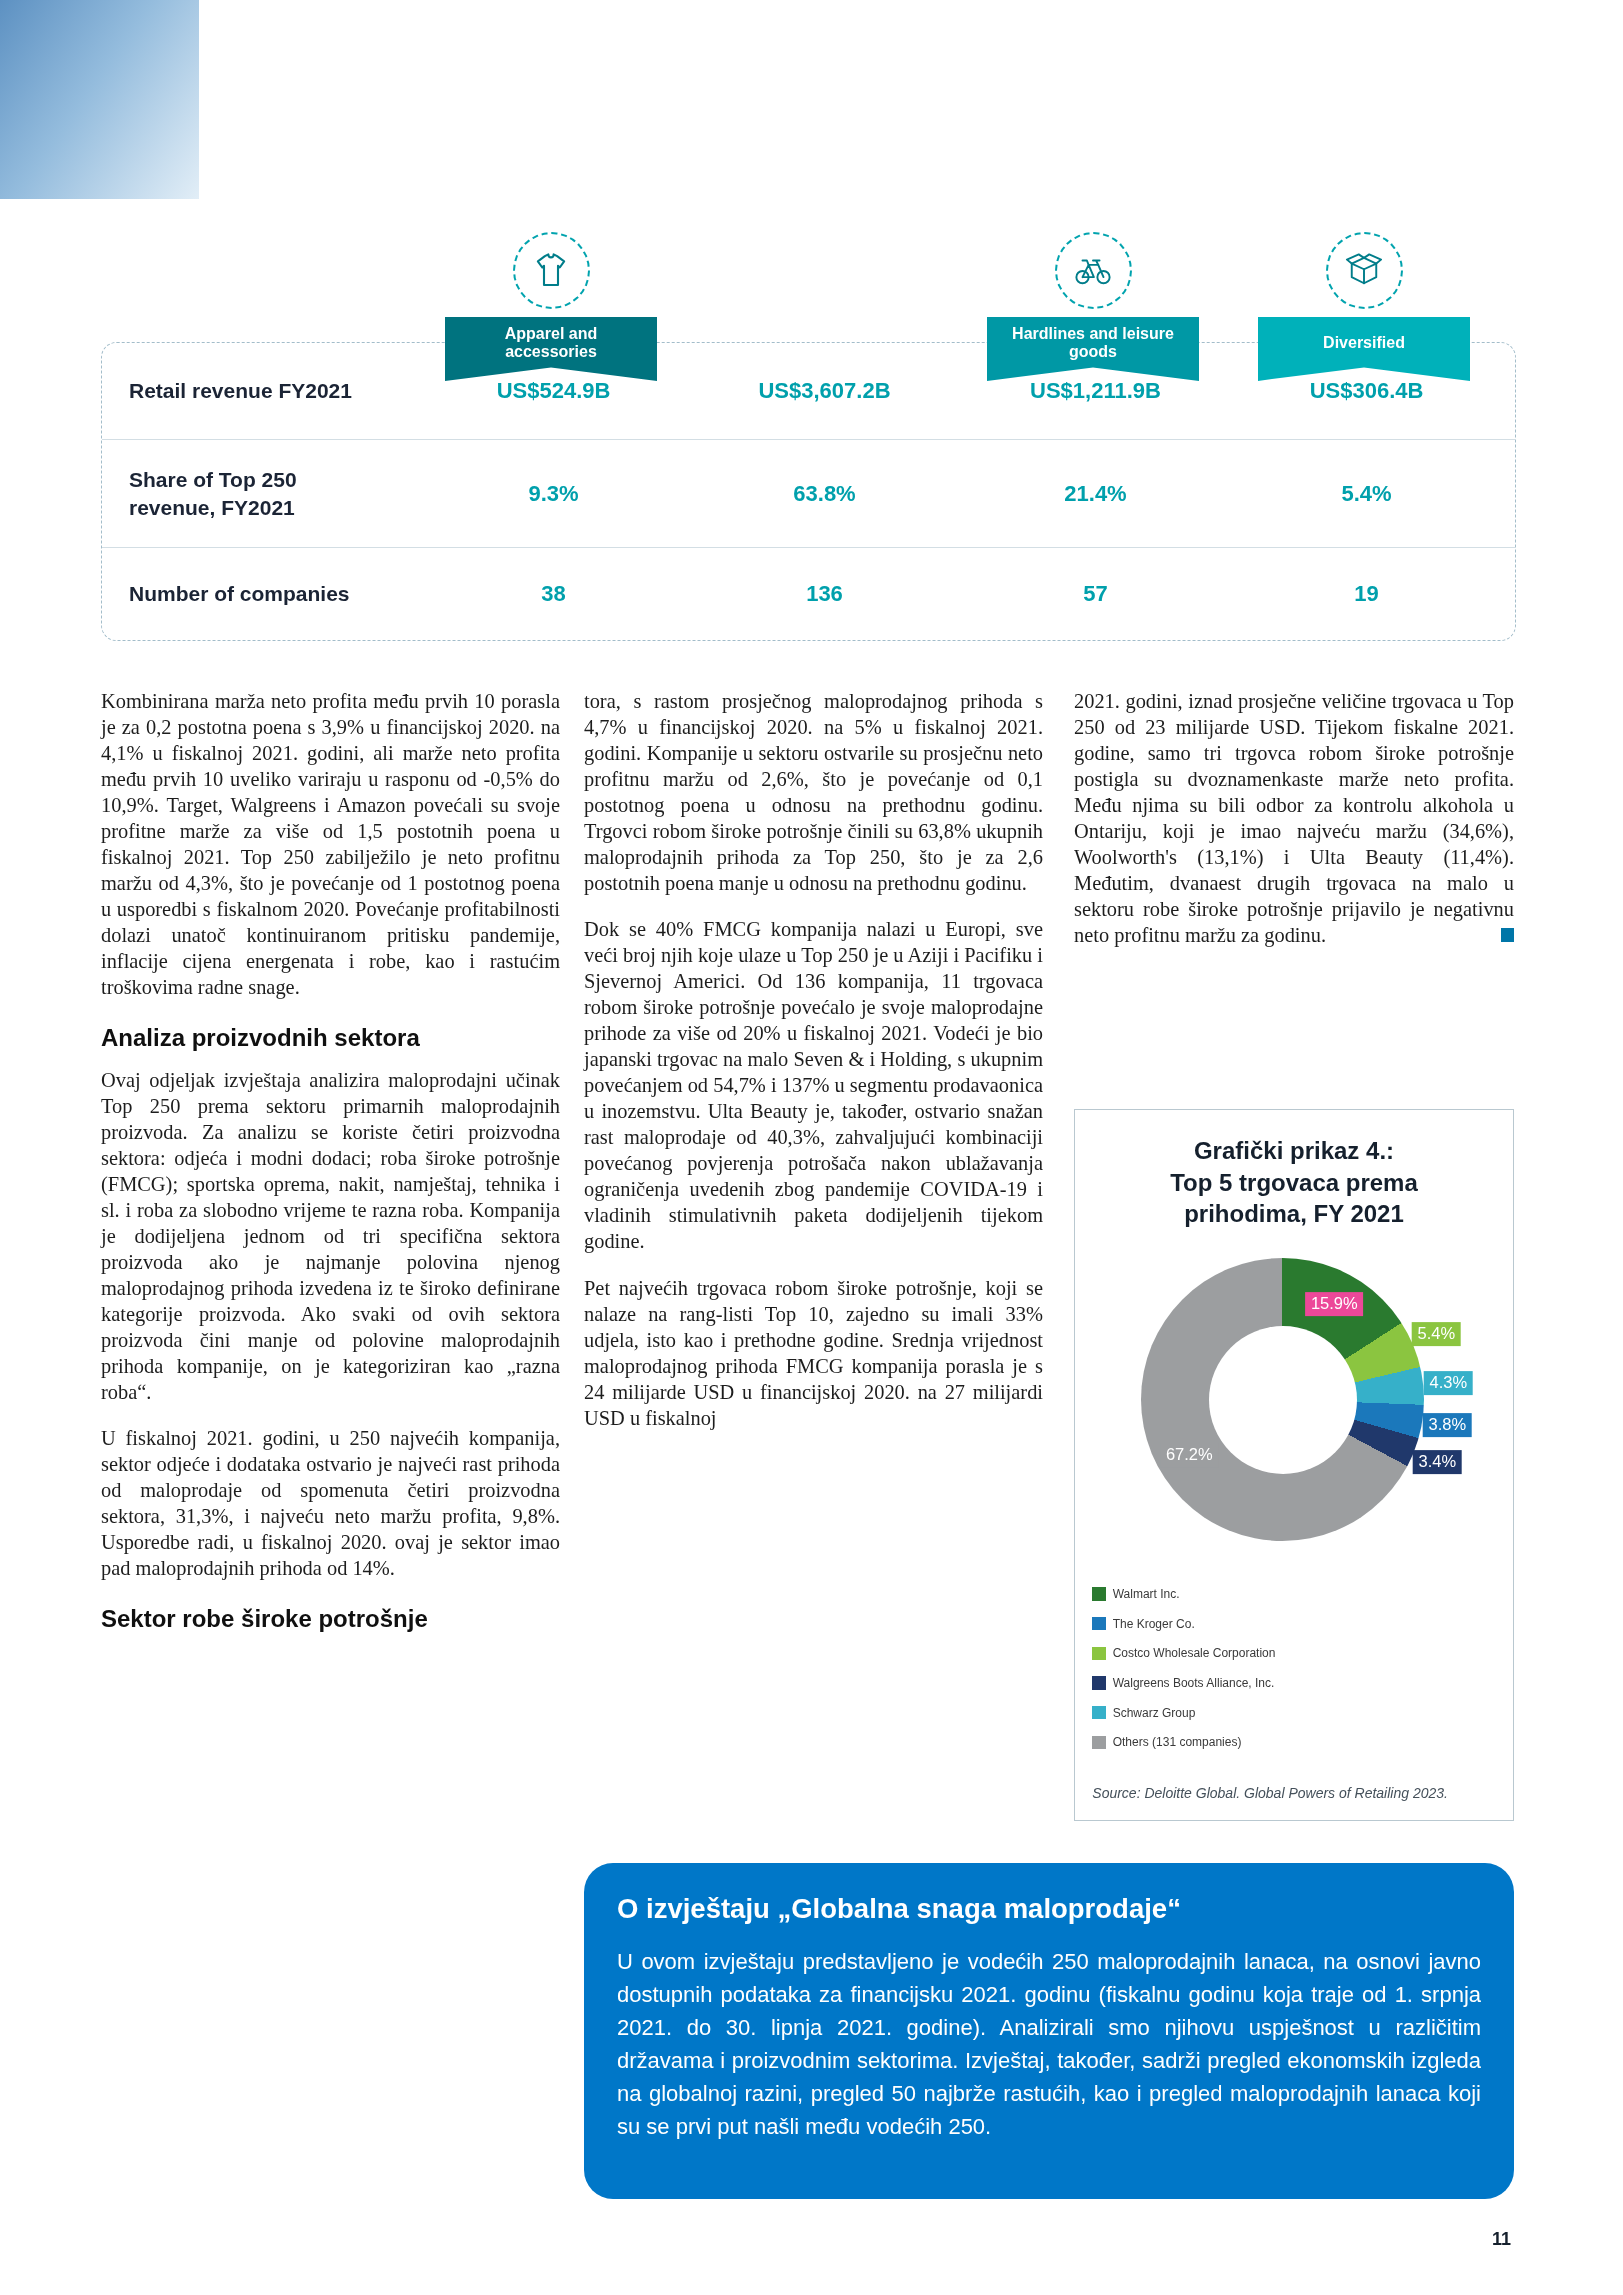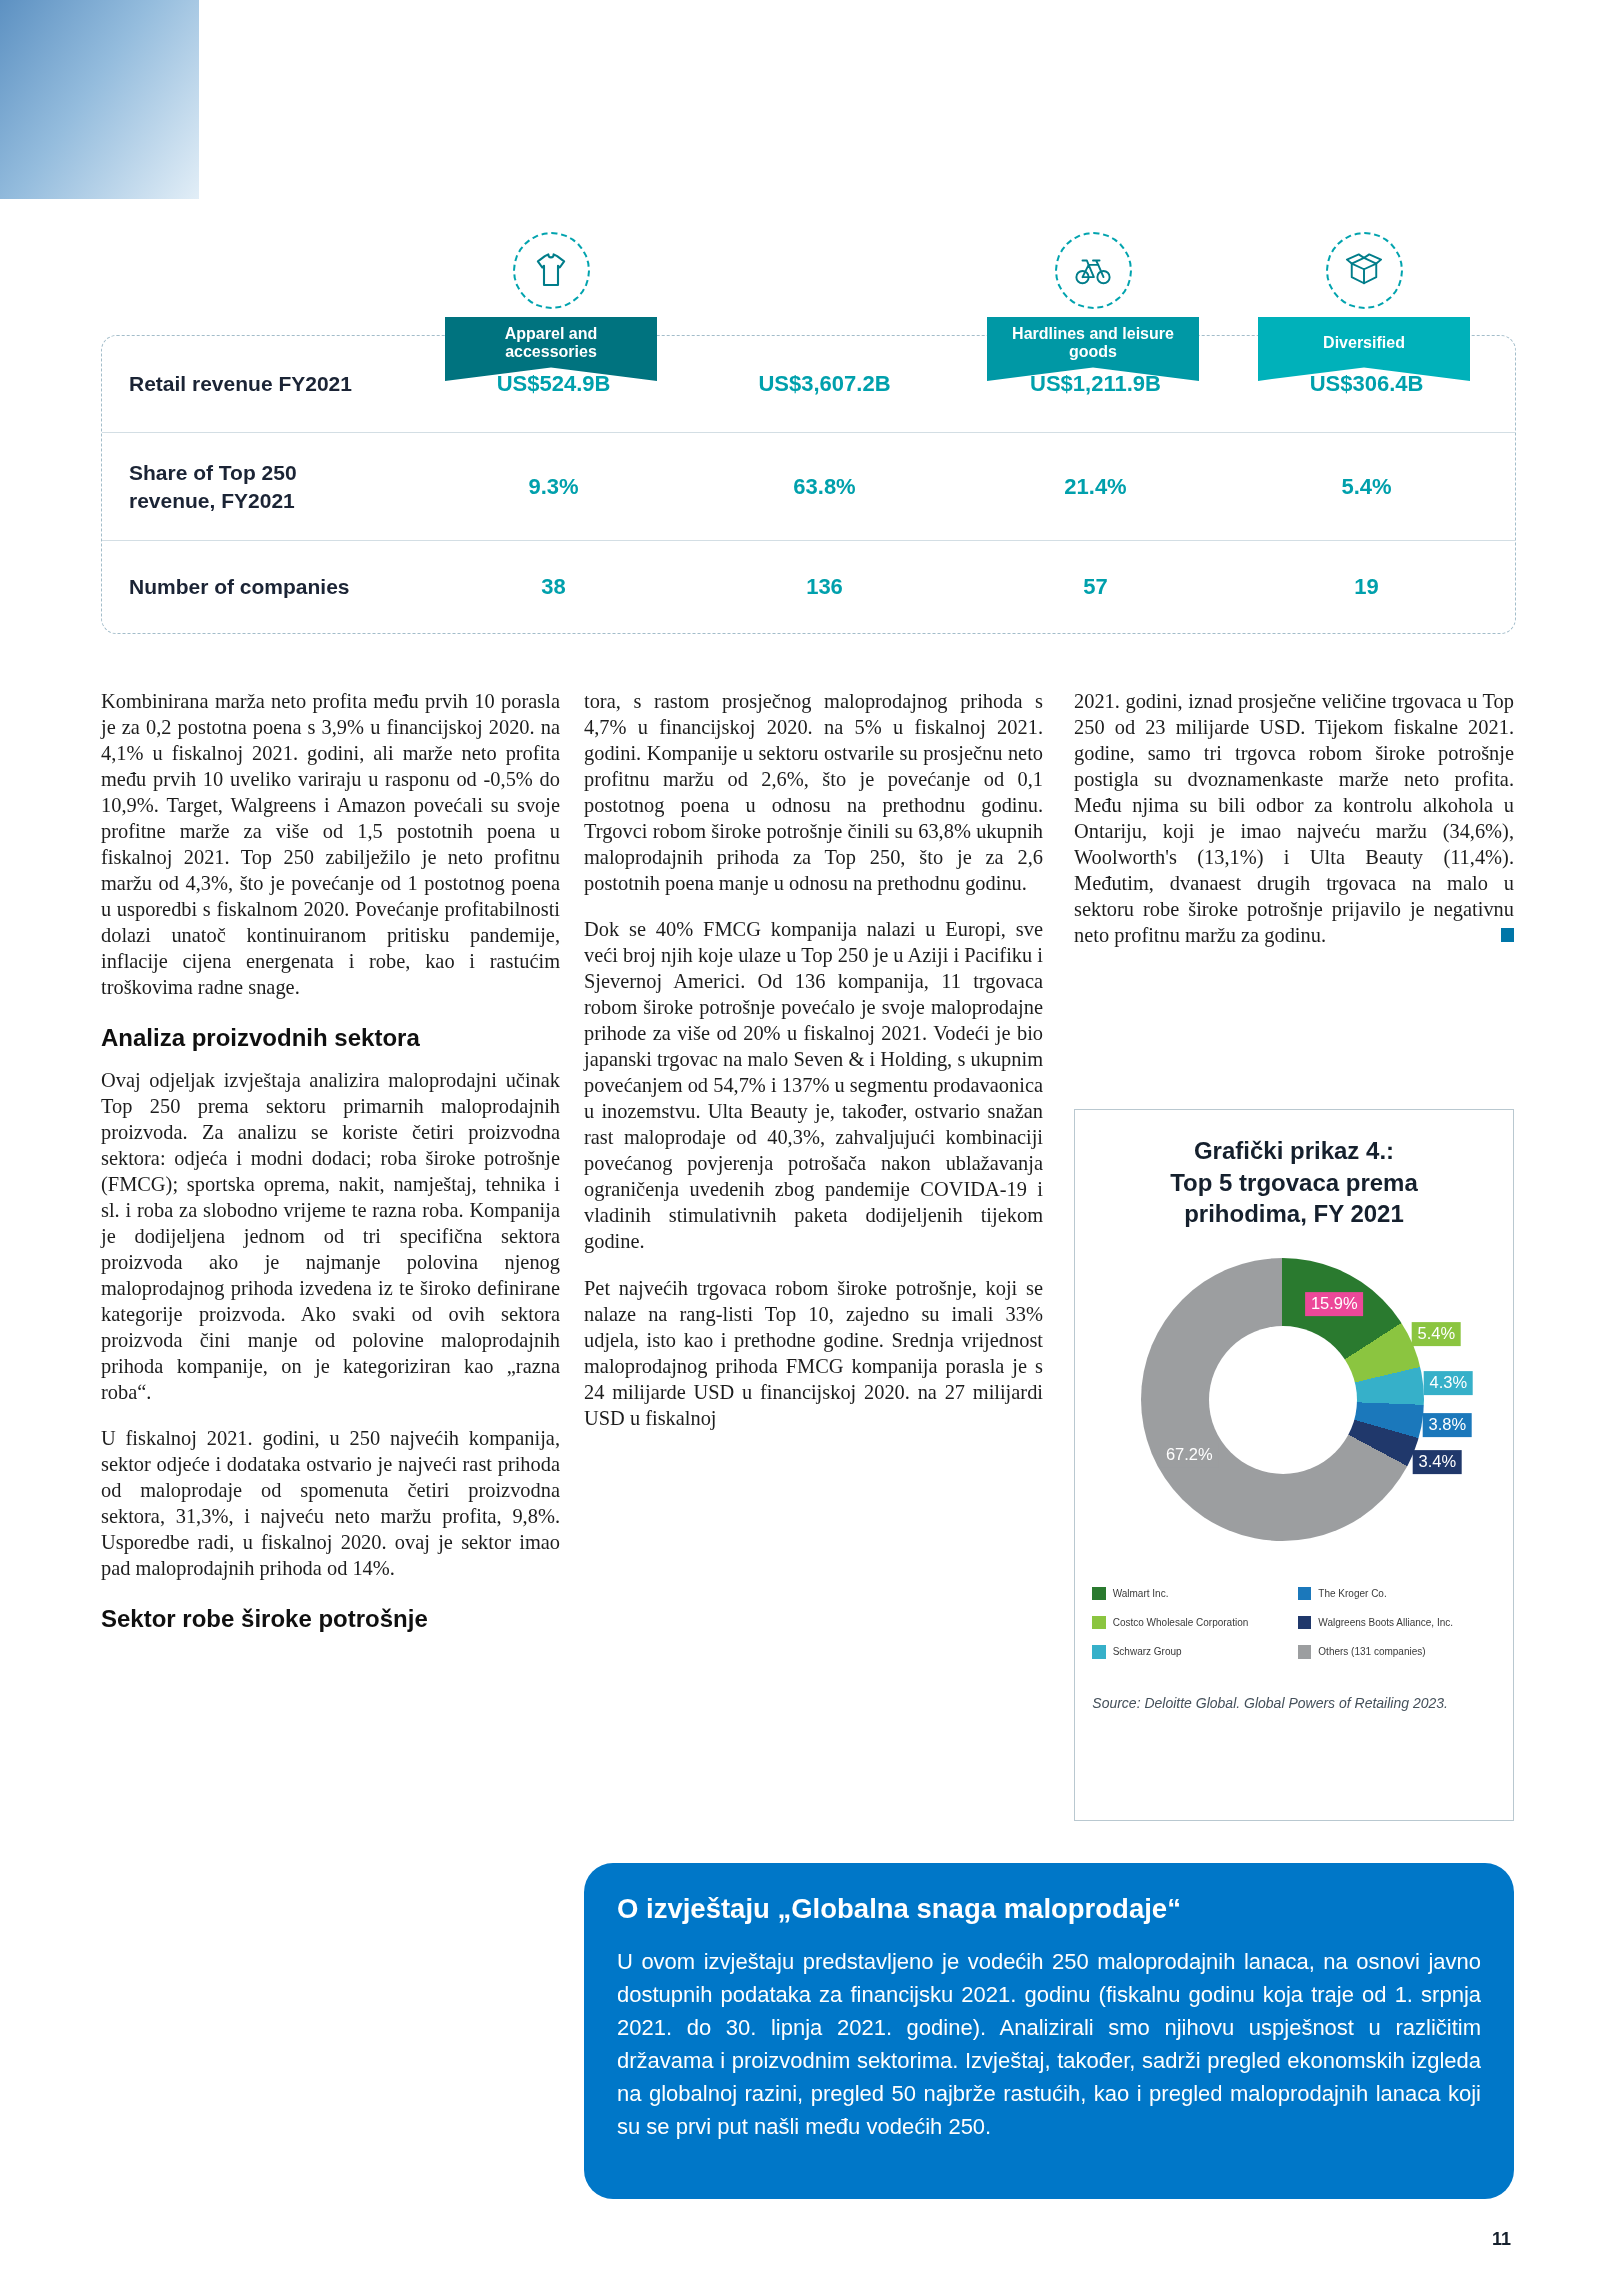--- a/index.html
+++ b/index.html
@@ -27,21 +27,21 @@
     min-height: 64px; display: flex; align-items: center; justify-content: center;
     padding: 6.3px 12.6px 17.3px;
     color: #ffffff; font-family: Liberation Sans, sans-serif;
     font-weight: bold; font-size: 16px; line-height: 1.18;
     clip-path: polygon(0 0, 100% 0, 100% 100%, 50% 79%, 0 100%);
     background: #00848f;
   }
 
   
   .sector-table {
-    position: absolute; left: 101px; top: 335px; width: 1415px;
+    position: absolute; left: 101px; top: 342px; width: 1415px;
     border: 1.6px dashed #a3bdca; border-radius: 15.7px;
     font-family: "Liberation Sans", sans-serif; background: #fff; z-index: 2;
   }
   .trow { display: grid; grid-template-columns: 289px repeat(4, 271px); align-items: center; padding-left: 27px; }
   .trow + .trow { border-top: 1.6px solid #d3dee4; }
   .trow-revenue { height: 96px; } .trow-share { height: 108px; } .trow-companies { height: 93px; }
   .tlabel { font-weight: bold; font-size: 21px; color: #1b2435; line-height: 1.3; white-space: nowrap; }
   .tlabel .lbl-line { white-space: nowrap; }
   .tval { text-align: center; font-weight: bold; font-size: 22px; color: #00a0ac; }
 
@@ -69,22 +69,22 @@
   .donut-ring { width: 100%; height: 100%; border-radius: 50%; }
   .donut-hole {
     position: absolute; left: 50%; top: 50%; width: 148px; height: 148px;
     transform: translate(-50%, -50%); background: #ffffff; border-radius: 50%;
   }
   .donut-label {
     position: absolute; transform: translate(-50%, -50%);
     color: #ffffff; font-size: 16.5px; padding: 2.4px 5.5px; white-space: nowrap;
   }
   .legend {
-    margin-top: 46px; display: grid; grid-template-columns: 1fr 1fr;
-    gap: 15.7px 7.9px; font-size: 10px; color: #3a3a3a;
+    margin-top: 46px; display: grid; grid-template-columns: 1fr;
+    gap: 15.7px 7.9px; font-size: 12px; color: #3a3a3a;
   }
   .legend-item { display: flex; align-items: center; gap: 7px; white-space: nowrap; }
   .swatch { width: 13.4px; height: 13.4px; flex: 0 0 13.4px; background: #ccc; }
   .chart-source { margin-top: 36px; font-style: italic; font-size: 14px; color: #44505a; }
 
   
   .about-box {
     position: absolute; left: 584px; top: 1863px; width: 930px; min-height: 336px;
     background: #0077c8; padding: 30px 33px; color: #ffffff;
     font-family: "Liberation Sans", sans-serif;

